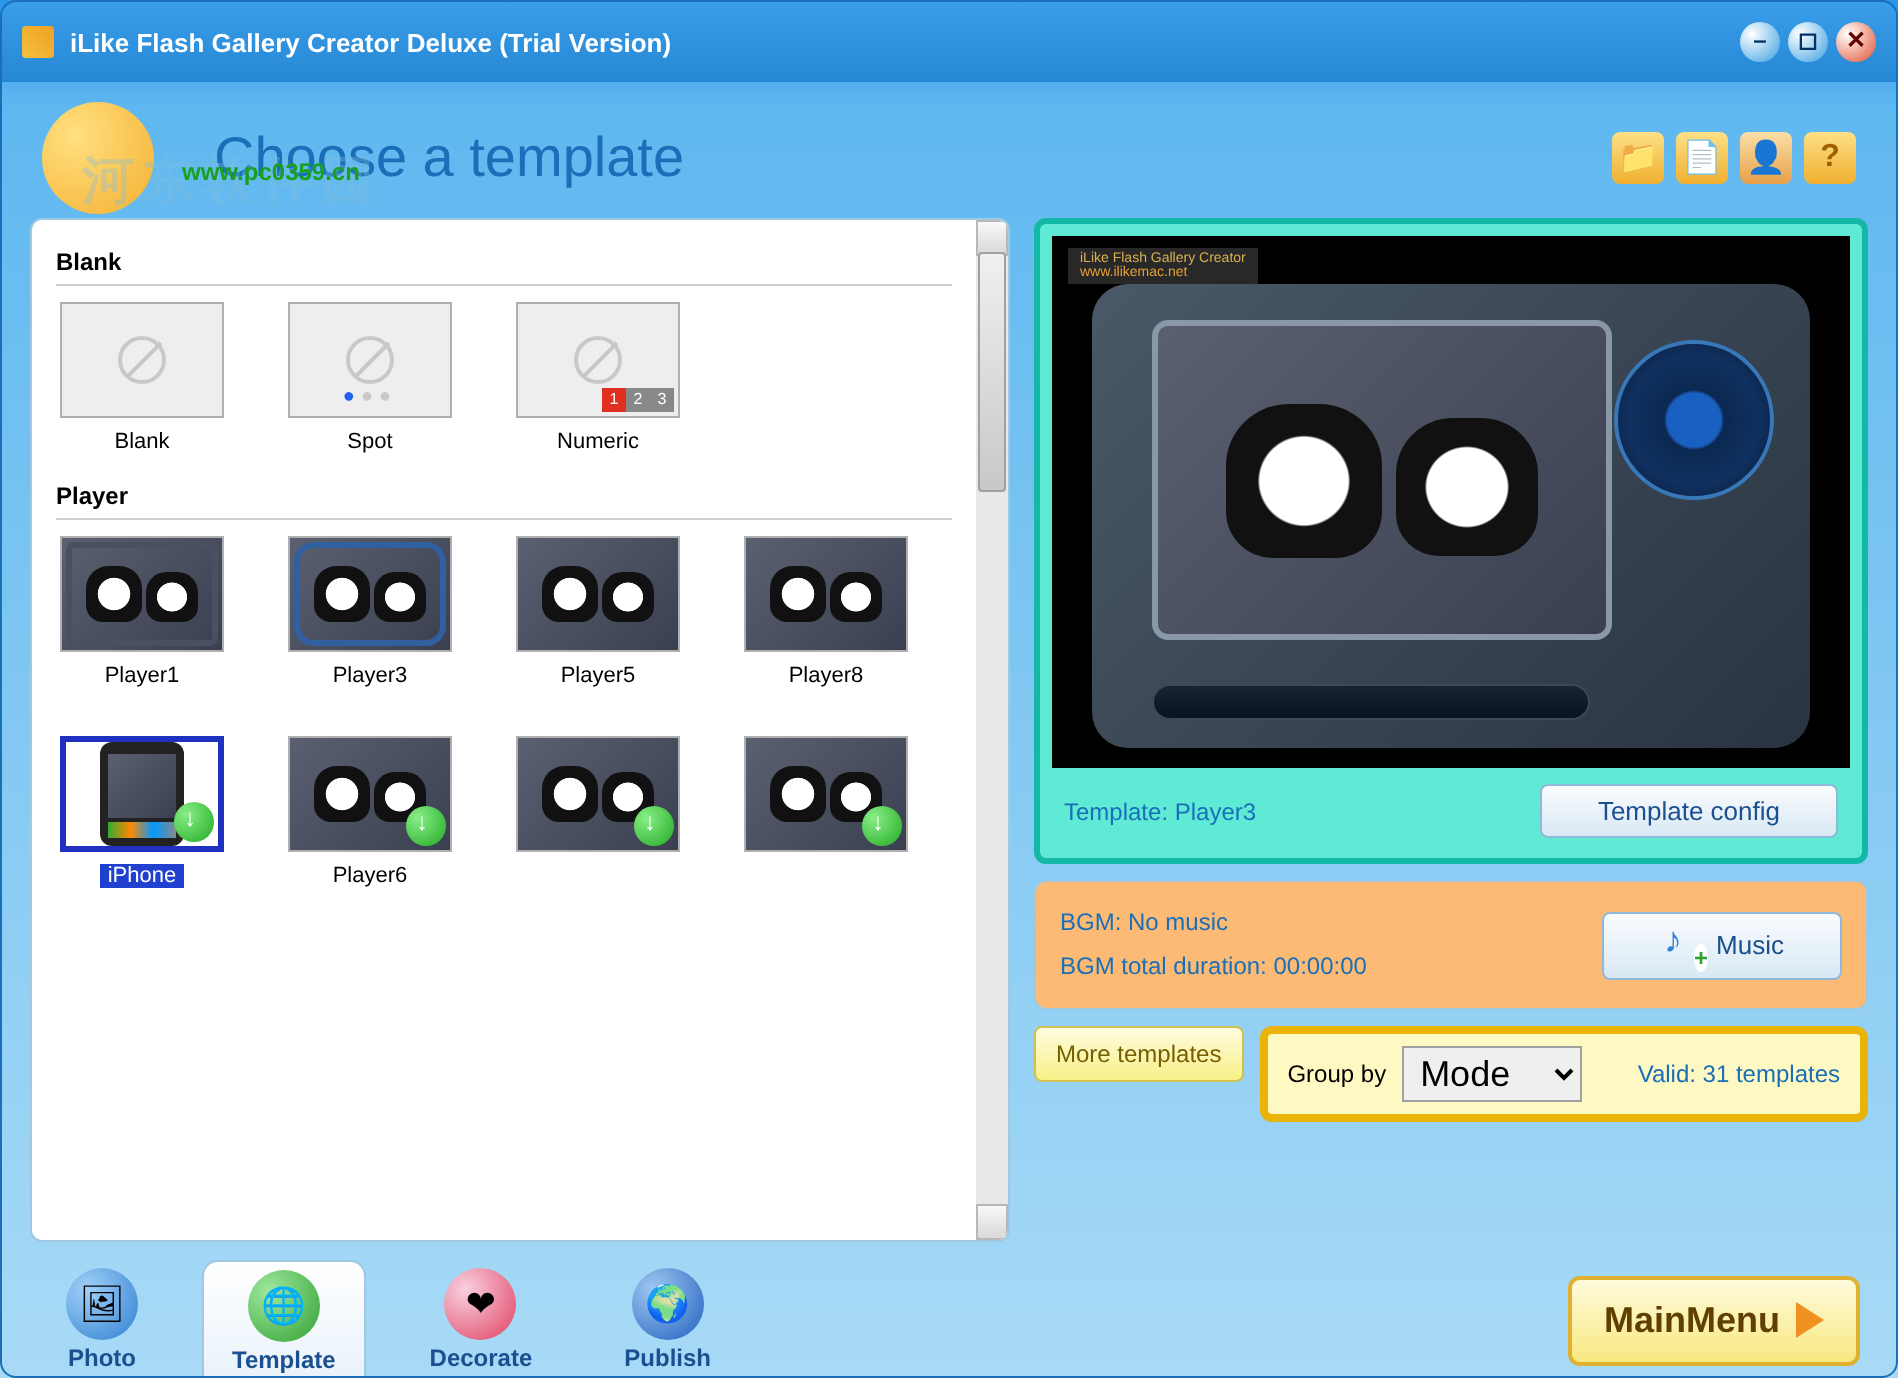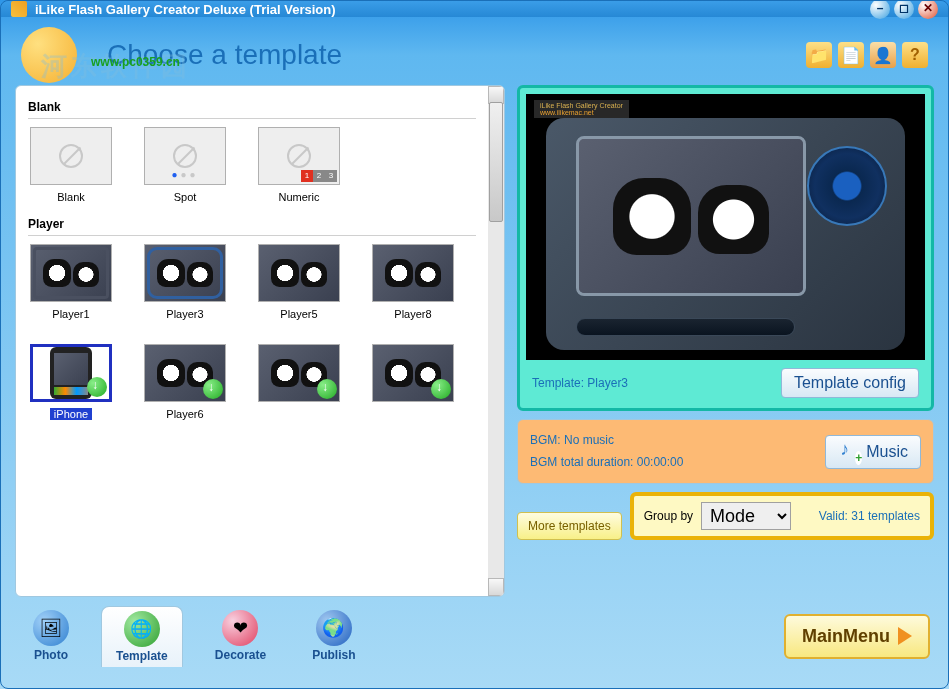--- a/index.html
+++ b/index.html
@@ -1,18 +1,18 @@
 <!DOCTYPE html>
 <html><head>
 <meta charset="utf-8">
 <style>
 * { box-sizing: border-box; margin: 0; padding: 0; font-family: Tahoma, Arial, sans-serif; }
 body { width: 949px; height: 689px; overflow: hidden; background: linear-gradient(to bottom, #2e96e8 0%, #5fb8f0 8%, #a8daf6 100%); border-radius: 8px; border: 1px solid #1a6fb8; position: relative; }
 
-.titlebar { height: 16px; display: flex; align-items: center; padding: 0 10px; background: linear-gradient(to bottom, #3a9de8, #2688d5); color: #fff; font-size: 13px; font-weight: bold; border-radius: 8px 8px 0 0; }
+.titlebar { height: 40px; display: flex; align-items: center; padding: 0 10px; background: linear-gradient(to bottom, #3a9de8, #2688d5); color: #fff; font-size: 13px; font-weight: bold; border-radius: 8px 8px 0 0; }
 .titlebar .icon { width: 16px; height: 16px; background: linear-gradient(45deg,#f5c040,#f0a020); border-radius: 2px; margin-right: 8px; }
 .titlebar .wc { margin-left: auto; display: flex; gap: 4px; }
 .titlebar .wc span { width: 20px; height: 20px; border-radius: 50%; text-align: center; line-height: 18px; font-weight: bold; cursor: pointer; font-size: 12px; }
 .wc-min { background: radial-gradient(circle at 30% 30%, #fff, #3aa0e0); color:#036; }
 .wc-max { background: radial-gradient(circle at 30% 30%, #fff, #3aa0e0); color:#036; }
 .wc-close { background: radial-gradient(circle at 30% 30%, #fff, #e05030); color:#600; }
 
 .header { height: 68px; padding: 8px 20px 0 20px; display: flex; align-items: center; position: relative; }
 .logo { width: 56px; height: 56px; background: radial-gradient(circle at 30% 30%, #ffe080, #f5b030); border-radius: 50%; position: relative; }
 .watermark { position:absolute; left:40px; top:32px; font-size:26px; color:rgba(130,190,220,.35); font-weight:bold; letter-spacing:4px; pointer-events:none; }
@@ -65,30 +65,30 @@
 .right-panel { flex: 1; display: flex; flex-direction: column; gap: 8px; }
 .preview-box { background: #5eead4; border: 3px solid #14b8a6; border-radius: 6px; padding: 6px; }
 .preview-stage { width:100%; height:266px; background:#000; position:relative; overflow:hidden; }
 .preview-device { position:absolute; left:20px; right:20px; top:24px; bottom:10px; background:linear-gradient(135deg,#4a5868,#2a3440); border-radius:18px; }
 .preview-screen { position:absolute; left:30px; top:18px; width:230px; height:160px; background:linear-gradient(135deg,#6a7080,#4a5060); border:3px solid #8898a8; border-radius:8px; overflow:hidden; }
 .preview-screen .dogs { inset:0; }
 .preview-dial { position:absolute; right:18px; top:28px; width:80px; height:80px; border-radius:50%; background:radial-gradient(circle,#1a60c0 25%,#0a2850 28%,#103060 60%,#081830 100%); border:2px solid #3878b8; }
 .preview-watermark { position:absolute; left:8px; top:6px; font-size:7px; color:#d8b050; background:#282828; padding:2px 6px; }
 .preview-controls { position:absolute; left:30px; right:110px; bottom:14px; height:18px; background:linear-gradient(#1a2430,#0a1420); border-radius:9px; border:1px solid #3a4858; }
 .preview-meta { font-size:12px; color:#1a6fb8; padding:8px 6px 4px 6px; display:flex; justify-content:space-between; align-items:center; }
-.btn { background:linear-gradient(#fafcfe,#d8e8f4); border:1px solid #90b8d8; border-radius:4px; padding:5px 12px; font-size:16px; color:#1a5090; cursor:pointer; }
+.btn { background:linear-gradient(#fafcfe,#d8e8f4); border:1px solid #90b8d8; border-radius:4px; padding:5px 28px; font-size:13px; color:#1a5090; cursor:pointer; }
 
 .bgm-box { background:#fdba74; border:1px solid #a0c8e0; border-radius:6px; padding:10px 12px; display:flex; align-items:center; font-size:12px; color:#1a6fb8; }
 .bgm-info { flex:1; line-height:1.8; }
 .music-btn { display:flex; align-items:center; gap:6px; }
 .music-icon { width:22px; height:22px; position:relative; }
 .music-icon::before { content:'♪'; font-size:18px; color:#3080d0; position:absolute; left:2px; top:-2px; }
 .music-icon::after { content:'+'; font-size:12px; color:#30a030; font-weight:bold; position:absolute; right:-2px; bottom:-2px; background:#fff; border-radius:50%; }
 
-.bottom-row { display:flex; gap:8px; align-items:flex-end; }
+.bottom-row { display:flex; gap:8px; align-items:flex-start; }
 .more-btn { background:linear-gradient(#fefce0,#f8f088); border:1px solid #d0c050; color:#786000; padding:6px 10px; border-radius:4px; font-size:12px; cursor:pointer; }
 .group-box { flex:1; background:#fef9c3; border:4px solid #eab308; border-radius:6px; padding:6px 10px; display:flex; align-items:center; gap:8px; font-size:12px; }
 .group-box select { font-size:18px; padding:2px 4px; width:90px; border:1px solid #a0a0a0; }
 .valid-text { color:#1a6fb8; margin-left:auto; }
 
 .footer { height: 70px; display:flex; align-items:center; padding: 0 18px; gap: 18px; margin-top:4px; }
 .nav-item { display:flex; flex-direction:column; align-items:center; cursor:pointer; padding:4px 14px; border-radius:8px 8px 0 0; }
 .nav-item.active { background:linear-gradient(#fff,#e8f2fa); border:1px solid #a0c8e0; border-bottom:none; }
 .nav-icon { width:36px; height:36px; border-radius:50%; display:flex; align-items:center; justify-content:center; font-size:18px; margin-bottom:2px; }
 .ni-photo { background:radial-gradient(circle at 30% 30%,#a0d0f8,#3080d0); }

